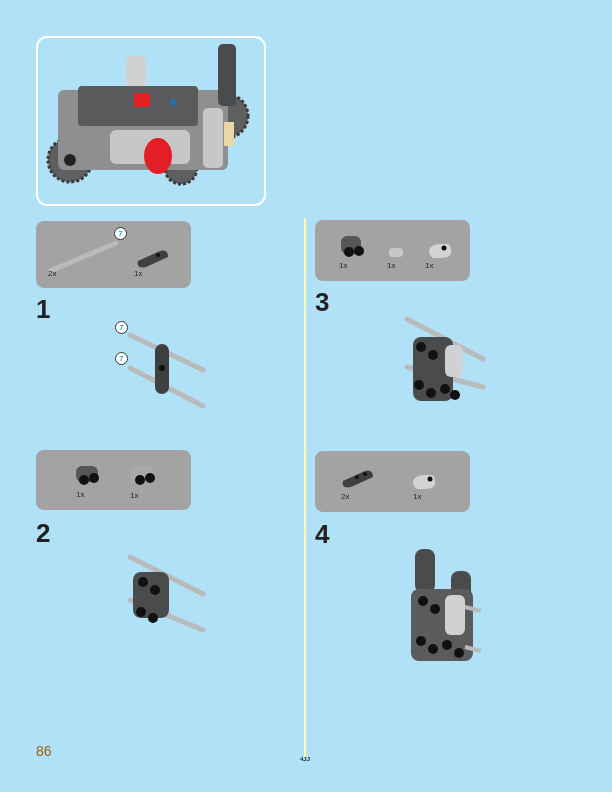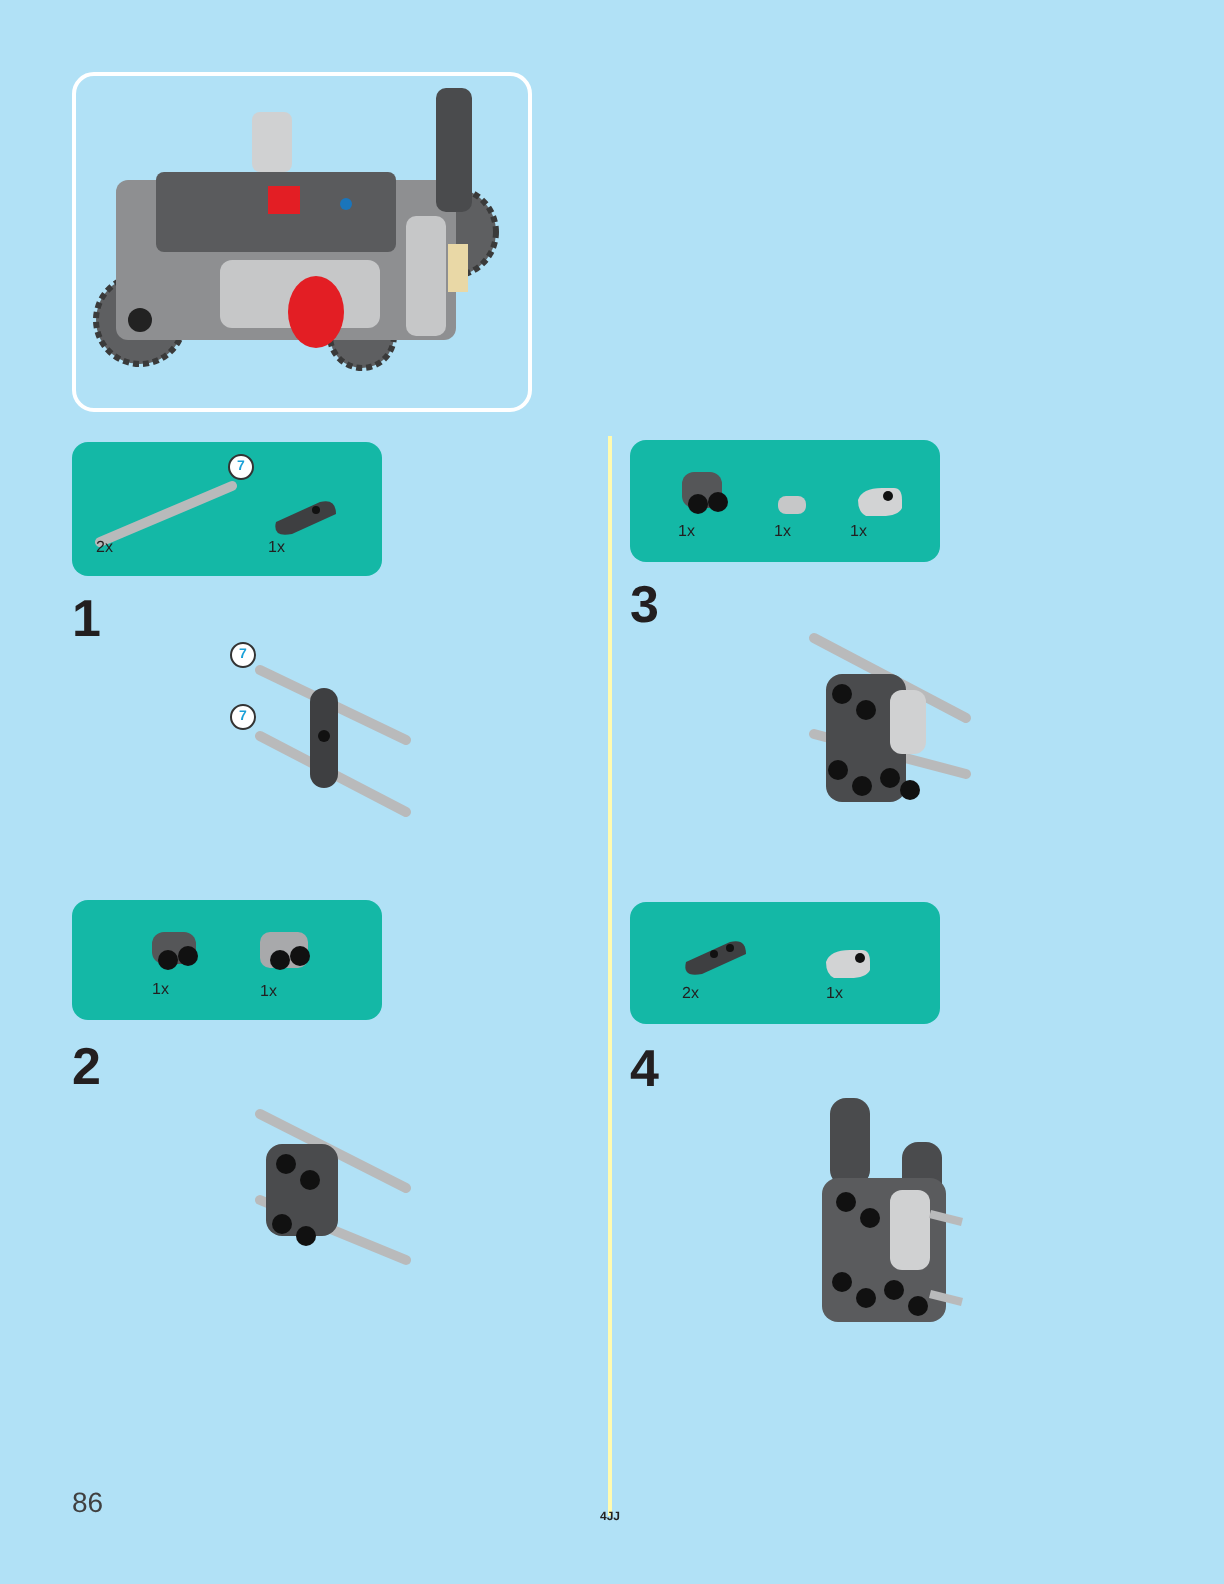--- a/index.html
+++ b/index.html
@@ -10,34 +10,34 @@
       position: relative;
       color: #231f20;
     }
     .abs { position: absolute; }
     .overview {
       left: 36px; top: 36px; width: 230px; height: 170px;
       border: 2px solid #ffffff; border-radius: 11px;
       background: #b1e1f6;
     }
     .parts {
-      background: #14b8a6;
+      background: #a3a3a3;
       border-radius: 8px;
     }
     .qty {
       position: absolute; font-size: 8px; color: #231f20;
     }
     .step-num {
       position: absolute; font-size: 26px; font-weight: bold; color: #231f20;
       line-height: 1;
     }
     .divider {
       left: 304px; top: 218px; width: 2px; height: 540px; background: #fffbb0;
     }
-    .page-num { left: 36px; top: 743px; font-size: 14px; color: #404040; }
+    .page-num { left: 36px; top: 743px; font-size: 14px; color: #a16207; }
     .code { left: 300px; top: 756px; font-size: 6px; color: #231f20; font-weight: bold; }
     .callout {
       position: absolute; width: 13px; height: 13px; border-radius: 50%;
       background: #fff; border: 1px solid #333; font-size: 7px; color: #1aa0d8;
       text-align: center; line-height: 11px; font-weight: bold;
     }
     svg { position: absolute; overflow: visible; }
   </style>
 </head>
 <body>

